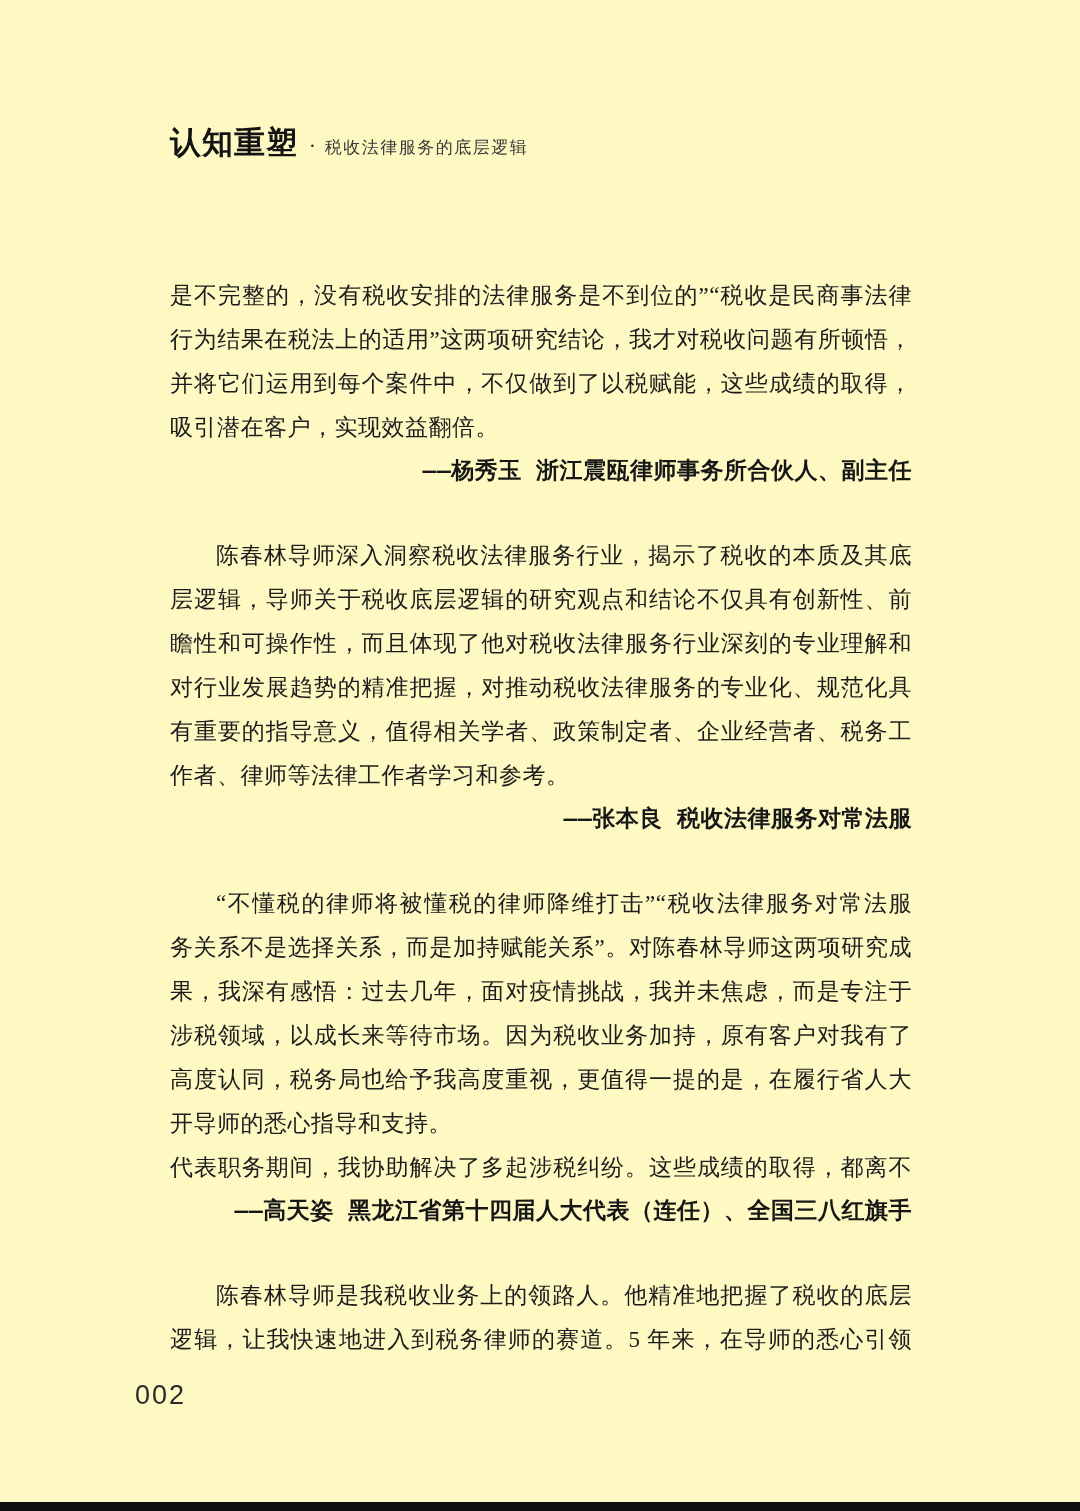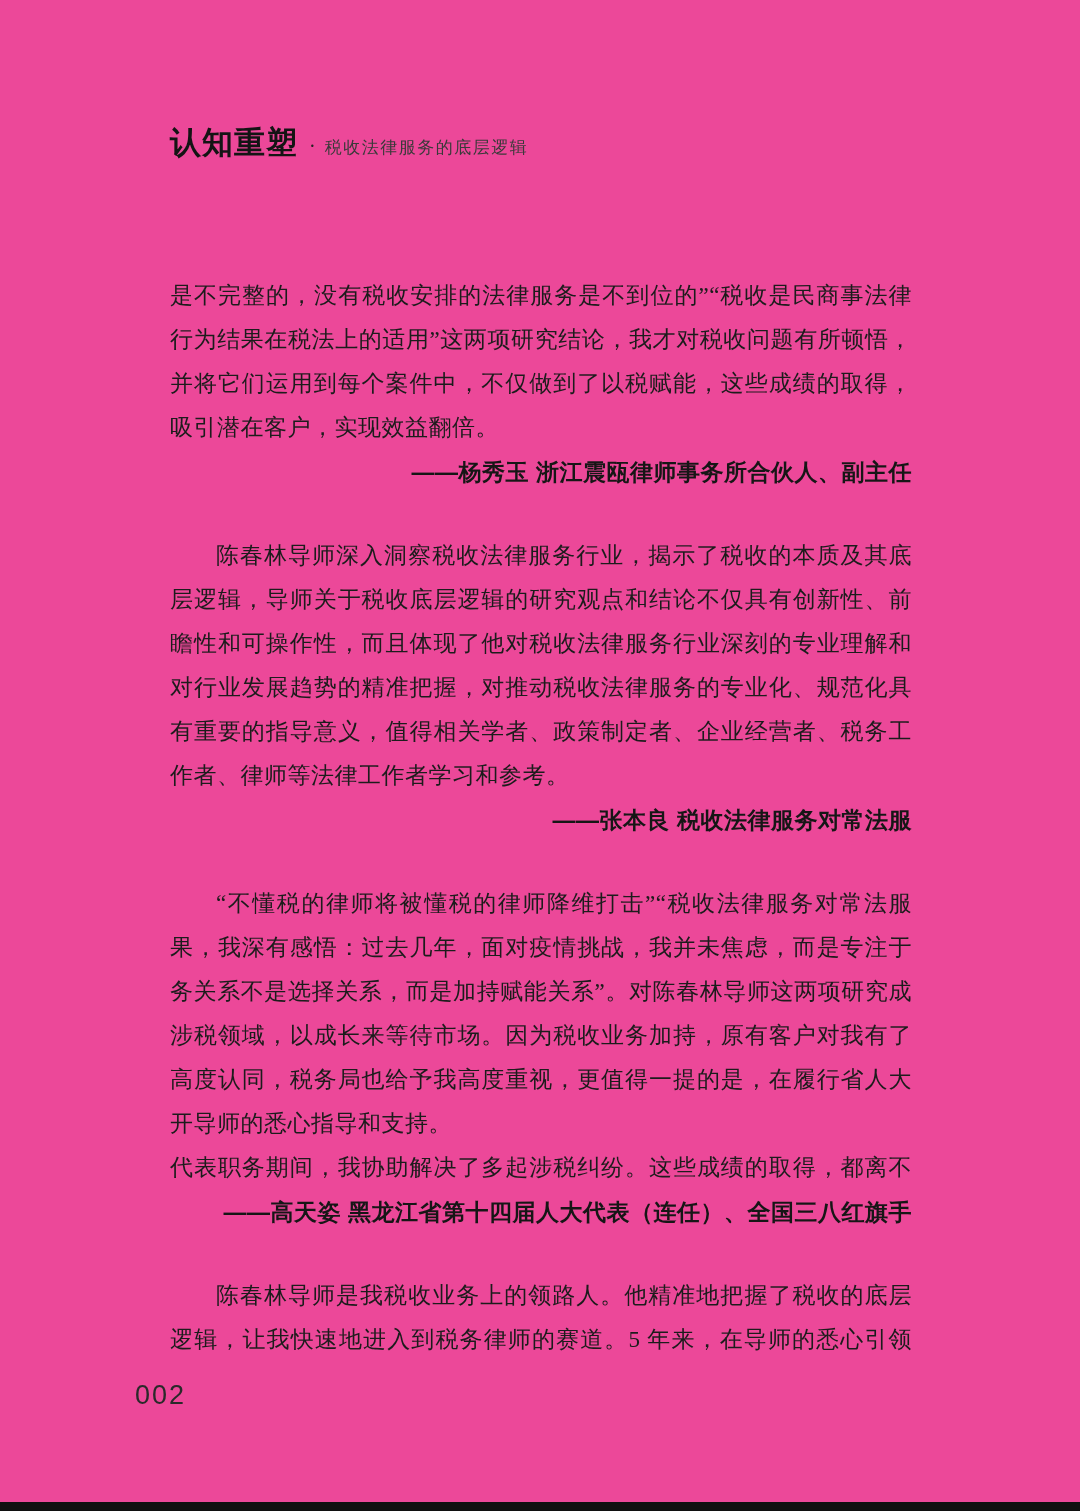--- a/index.html
+++ b/index.html
@@ -1,21 +1,21 @@
 <!DOCTYPE html>
 <html><head>
 <meta charset="utf-8">
 <style>
   html, body { margin: 0; padding: 0; background: #e9e9e9; }
   .page {
     position: relative;
     width: 1080px;
     height: 1511px;
     margin: 0 auto;
-    background: #ec4899;
+    background: #fef9c3;
     overflow: hidden;
     font-family: "Liberation Serif", "DejaVu Serif", serif;
     color: #1c1c1c;
   }
   
   .header {
     position: absolute;
     left: 170px;
     top: 122px;
     display: flex;
@@ -51,21 +51,21 @@
   }
   .para { margin: 0; }
   .line {
     text-align: justify;
     text-align-last: justify;
     letter-spacing: 0.5px;
   }
   .line.indent { text-indent: 2em; }
   .line.end { text-align-last: left; }
   .attribution {
-    font-family: Liberation Sans, sans-serif;
+    font-family: Liberation Mono, monospace;
     font-weight: 700;
     font-size: 23px;
     line-height: 44px;
     text-align: right;
     color: #161616;
     margin: 0 0 40px 0;
     letter-spacing: 0.5px;
     white-space: nowrap;
   }
   
@@ -112,22 +112,22 @@
         <div class="line indent">陈春林导师深入洞察税收法律服务行业，揭示了税收的本质及其底</div>
         <div class="line">层逻辑，导师关于税收底层逻辑的研究观点和结论不仅具有创新性、前</div>
         <div class="line">瞻性和可操作性，而且体现了他对税收法律服务行业深刻的专业理解和</div>
         <div class="line">对行业发展趋势的精准把握，对推动税收法律服务的专业化、规范化具</div>
         <div class="line">有重要的指导意义，值得相关学者、政策制定者、企业经营者、税务工</div>
         <div class="line end">作者、律师等法律工作者学习和参考。</div>
       </div>
       <div class="attribution">——张本良 税收法律服务对常法服</div>
       <div class="para">
         <div class="line indent">“不懂税的律师将被懂税的律师降维打击”“税收法律服务对常法服</div>
+        <div class="line">务关系不是选择关系，而是加持赋能关系”。对陈春林导师这两项研究成</div>
         <div class="line">果，我深有感悟：过去几年，面对疫情挑战，我并未焦虑，而是专注于</div>
-        <div class="line">务关系不是选择关系，而是加持赋能关系”。对陈春林导师这两项研究成</div>
         <div class="line">涉税领域，以成长来等待市场。因为税收业务加持，原有客户对我有了</div>
         <div class="line">高度认同，税务局也给予我高度重视，更值得一提的是，在履行省人大</div>
         <div class="line end">开导师的悉心指导和支持。</div>
         <div class="line">代表职务期间，我协助解决了多起涉税纠纷。这些成绩的取得，都离不</div>
       </div>
       <div class="attribution">——高天姿 黑龙江省第十四届人大代表（连任）、全国三八红旗手</div>
       <div class="para">
         <div class="line indent">陈春林导师是我税收业务上的领路人。他精准地把握了税收的底层</div>
         <div class="line">逻辑，让我快速地进入到税务律师的赛道。5 年来，在导师的悉心引领</div>
       </div>

